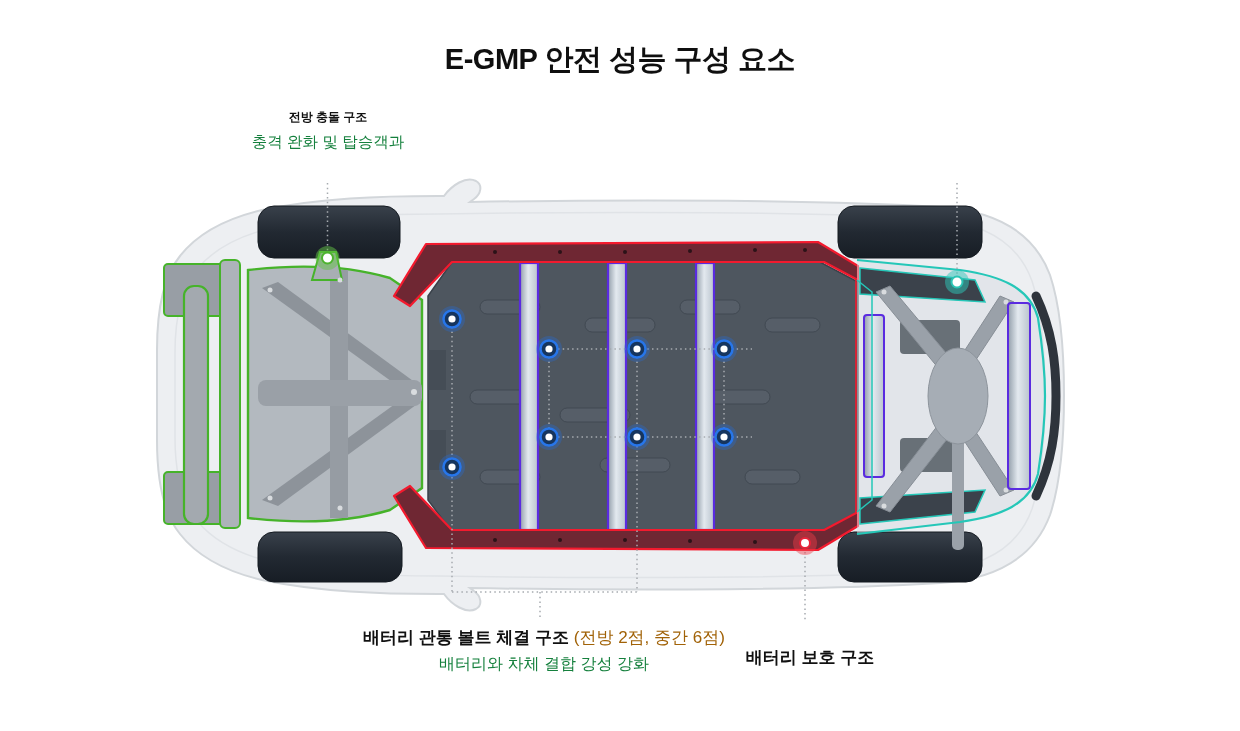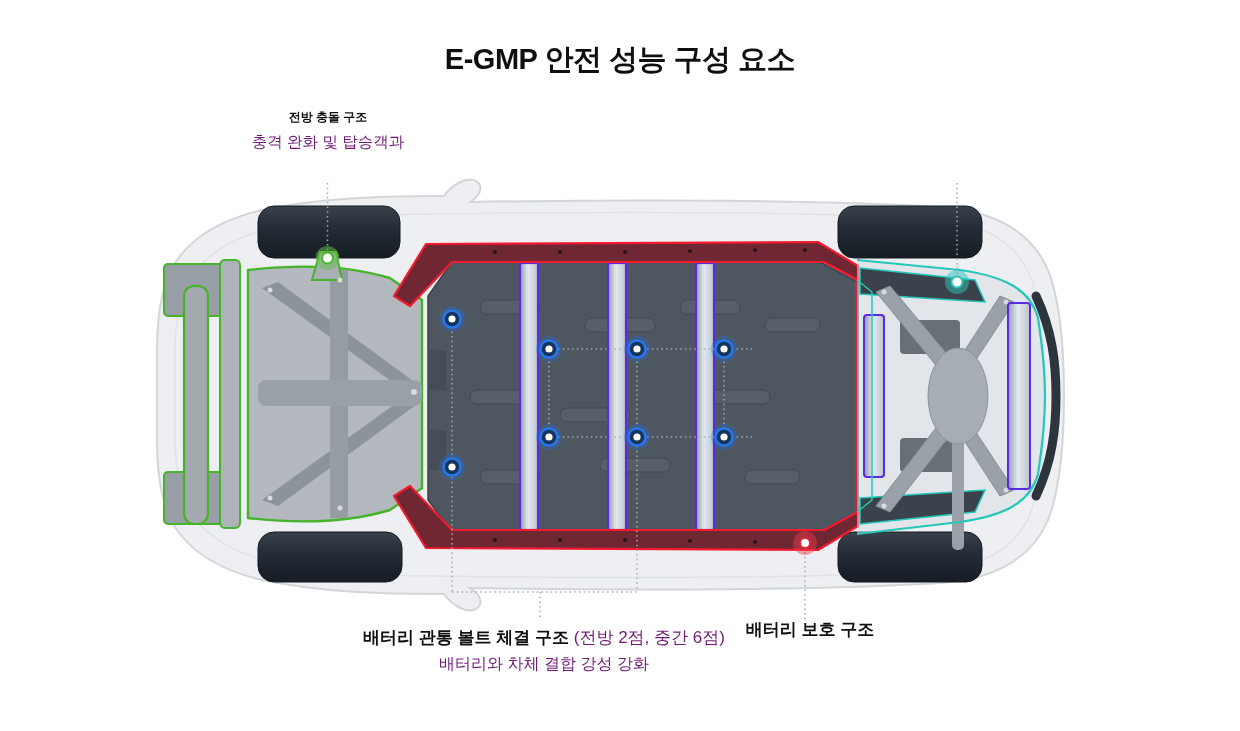--- a/index.html
+++ b/index.html
@@ -24,24 +24,24 @@
     letter-spacing: -0.5px;
   }
   .diagram-svg { position: absolute; top: 0; left: 0; }
   .anno {
     position: absolute;
     transform: translateX(-50%);
     text-align: center;
     white-space: nowrap;
   }
   .anno-title { font-size: 12px; font-weight: 700; color: #111; line-height: 26px; }
-  .anno-line  { font-size: 15.5px; font-weight: 400; color: #701a75; line-height: 24px; }
+  .anno-line  { font-size: 15.5px; font-weight: 400; color: #15803d; line-height: 24px; }
   .anno-big .anno-title { font-size: 17px; line-height: 27px; }
   .anno-big .anno-line  { font-size: 16px;  line-height: 26px; }
-  .anno-note { color: #701a75; font-weight: 400; }
+  .anno-note { color: #a16207; font-weight: 400; }
 </style>
 </head>
 <body>
 
 <div class="stage">
 
   <div class="page-title">E-GMP 안전 성능 구성 요소</div>
 
   <svg class="diagram-svg" width="1240" height="731" viewBox="0 0 1240 731">
     <defs>
@@ -217,17 +217,17 @@
 
 
   <div class="anno anno-big" style="left:544px; top:624px;">
     <div class="anno-title">
       <span>배터리 관통 볼트 체결 구조</span>
       <span class="anno-note">(전방 2점, 중간 6점)</span>
     </div>
     <div class="anno-line">배터리와 차체 결합 강성 강화</div>
   </div>
 
-  <div class="anno anno-big" style="left:810px; top:616px;">
+  <div class="anno anno-big" style="left:810px; top:644px;">
     <div class="anno-title">배터리 보호 구조</div>
   </div>
 
 </div>
 
 </body></html>

